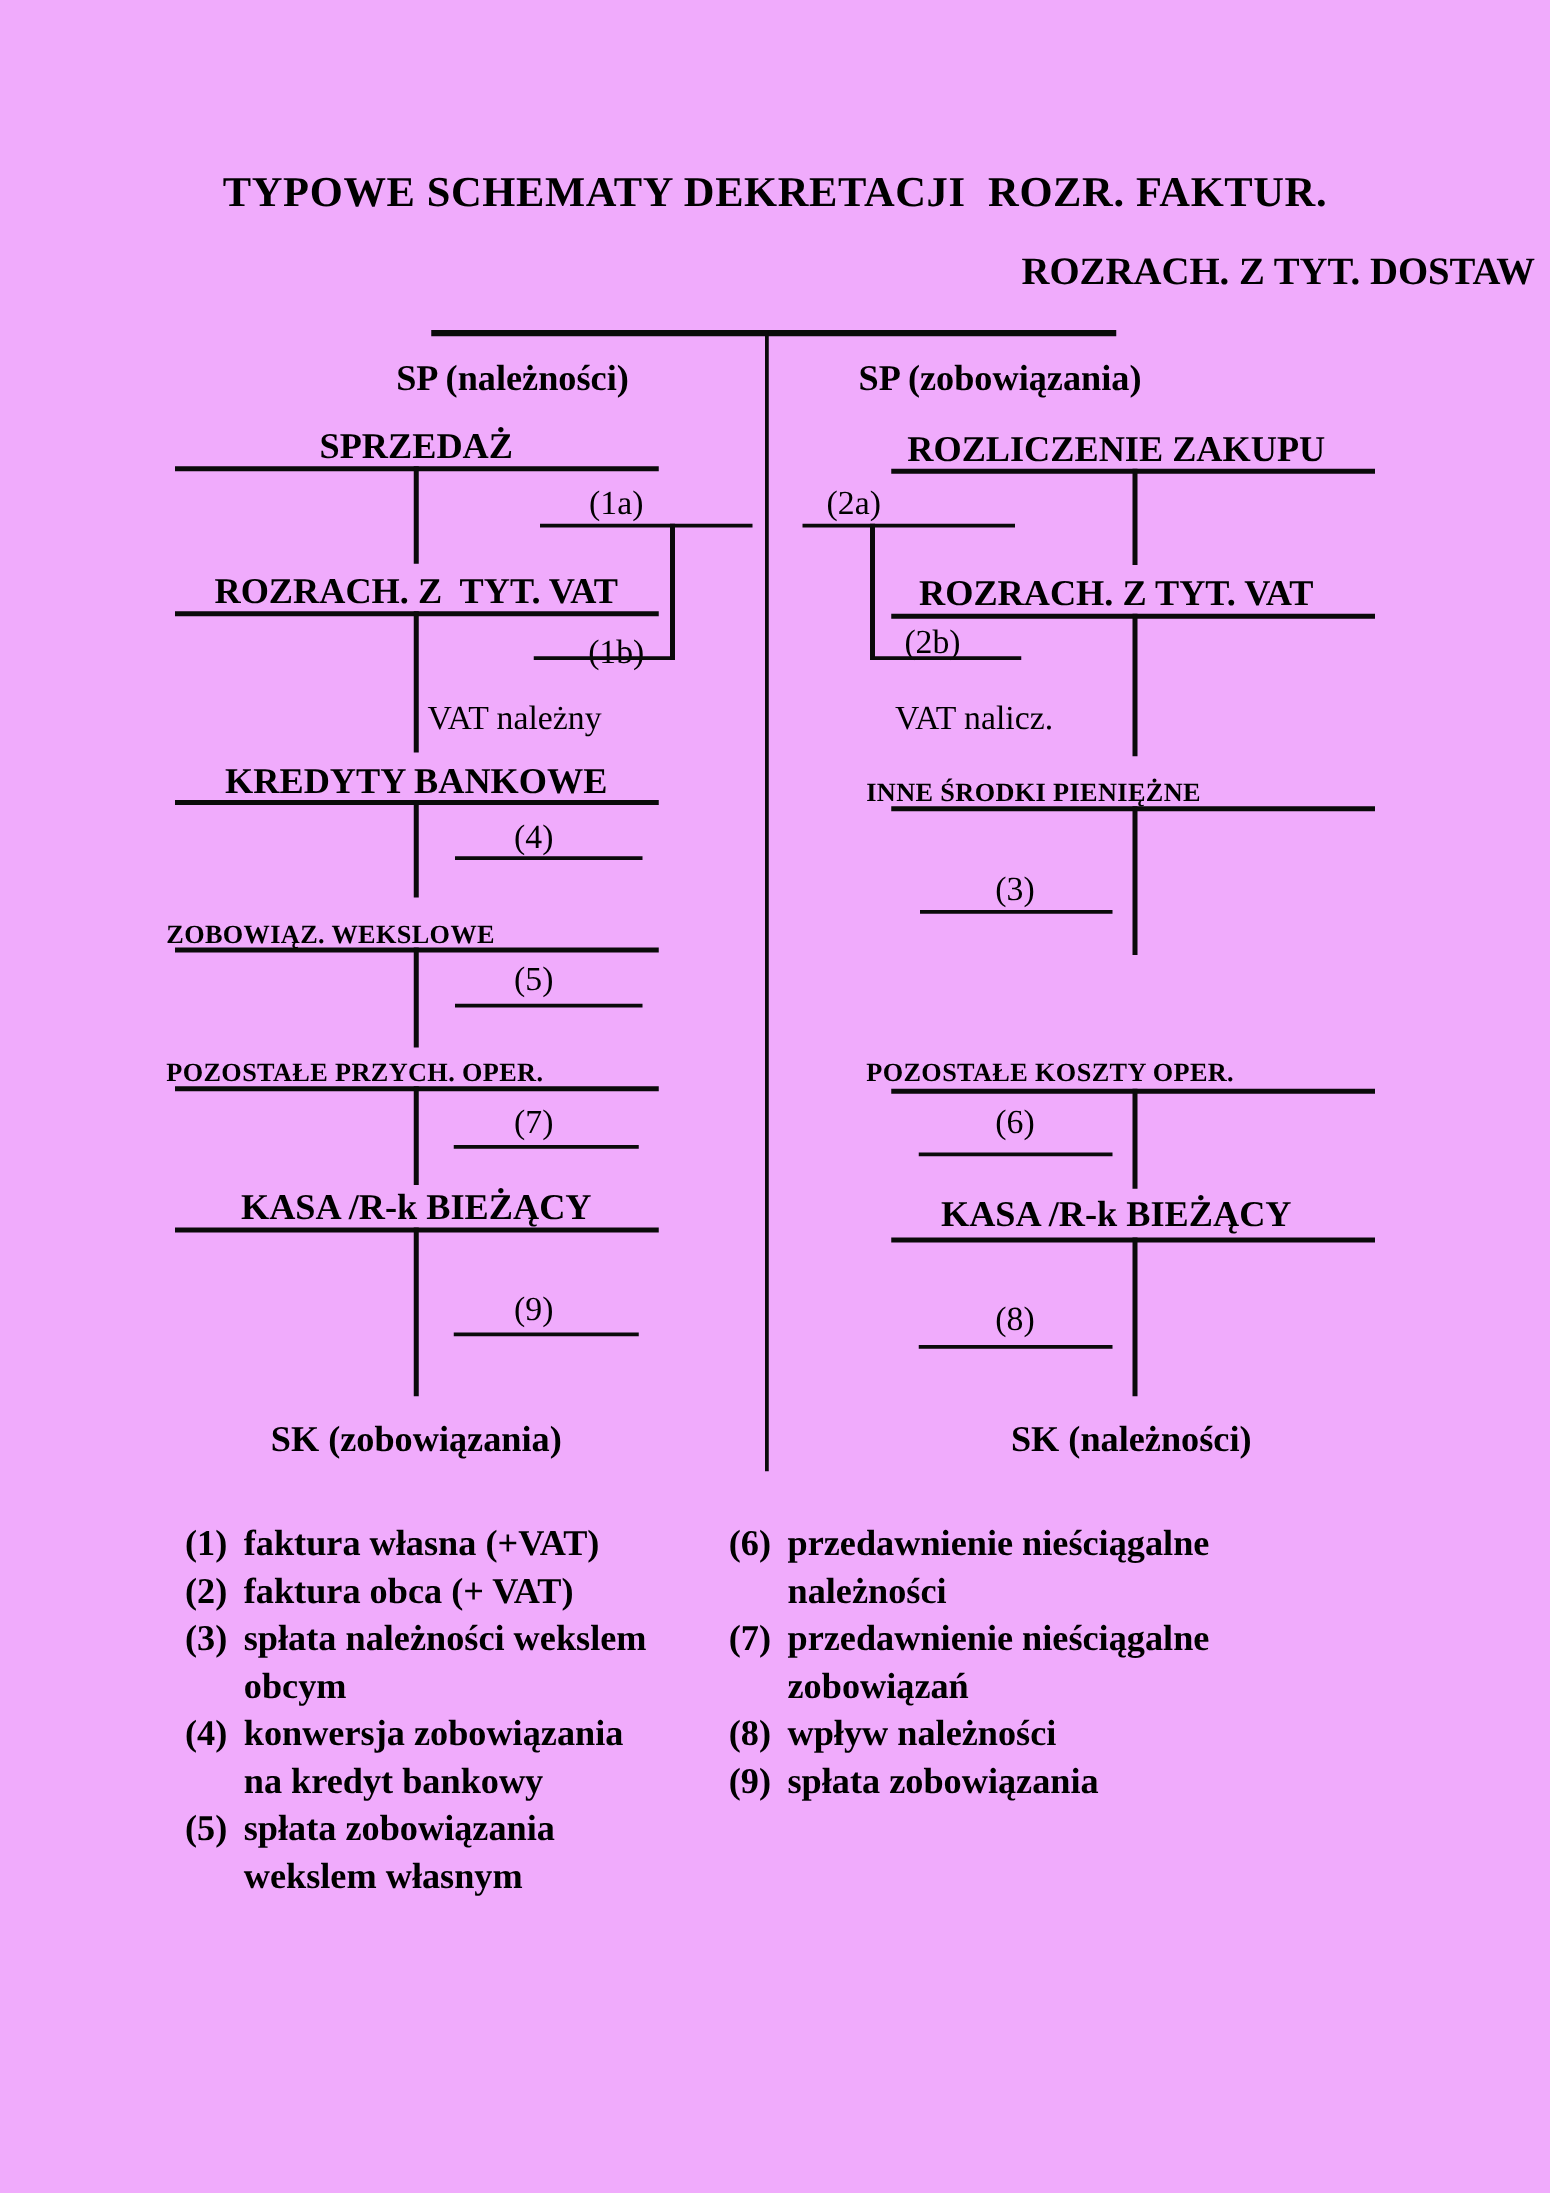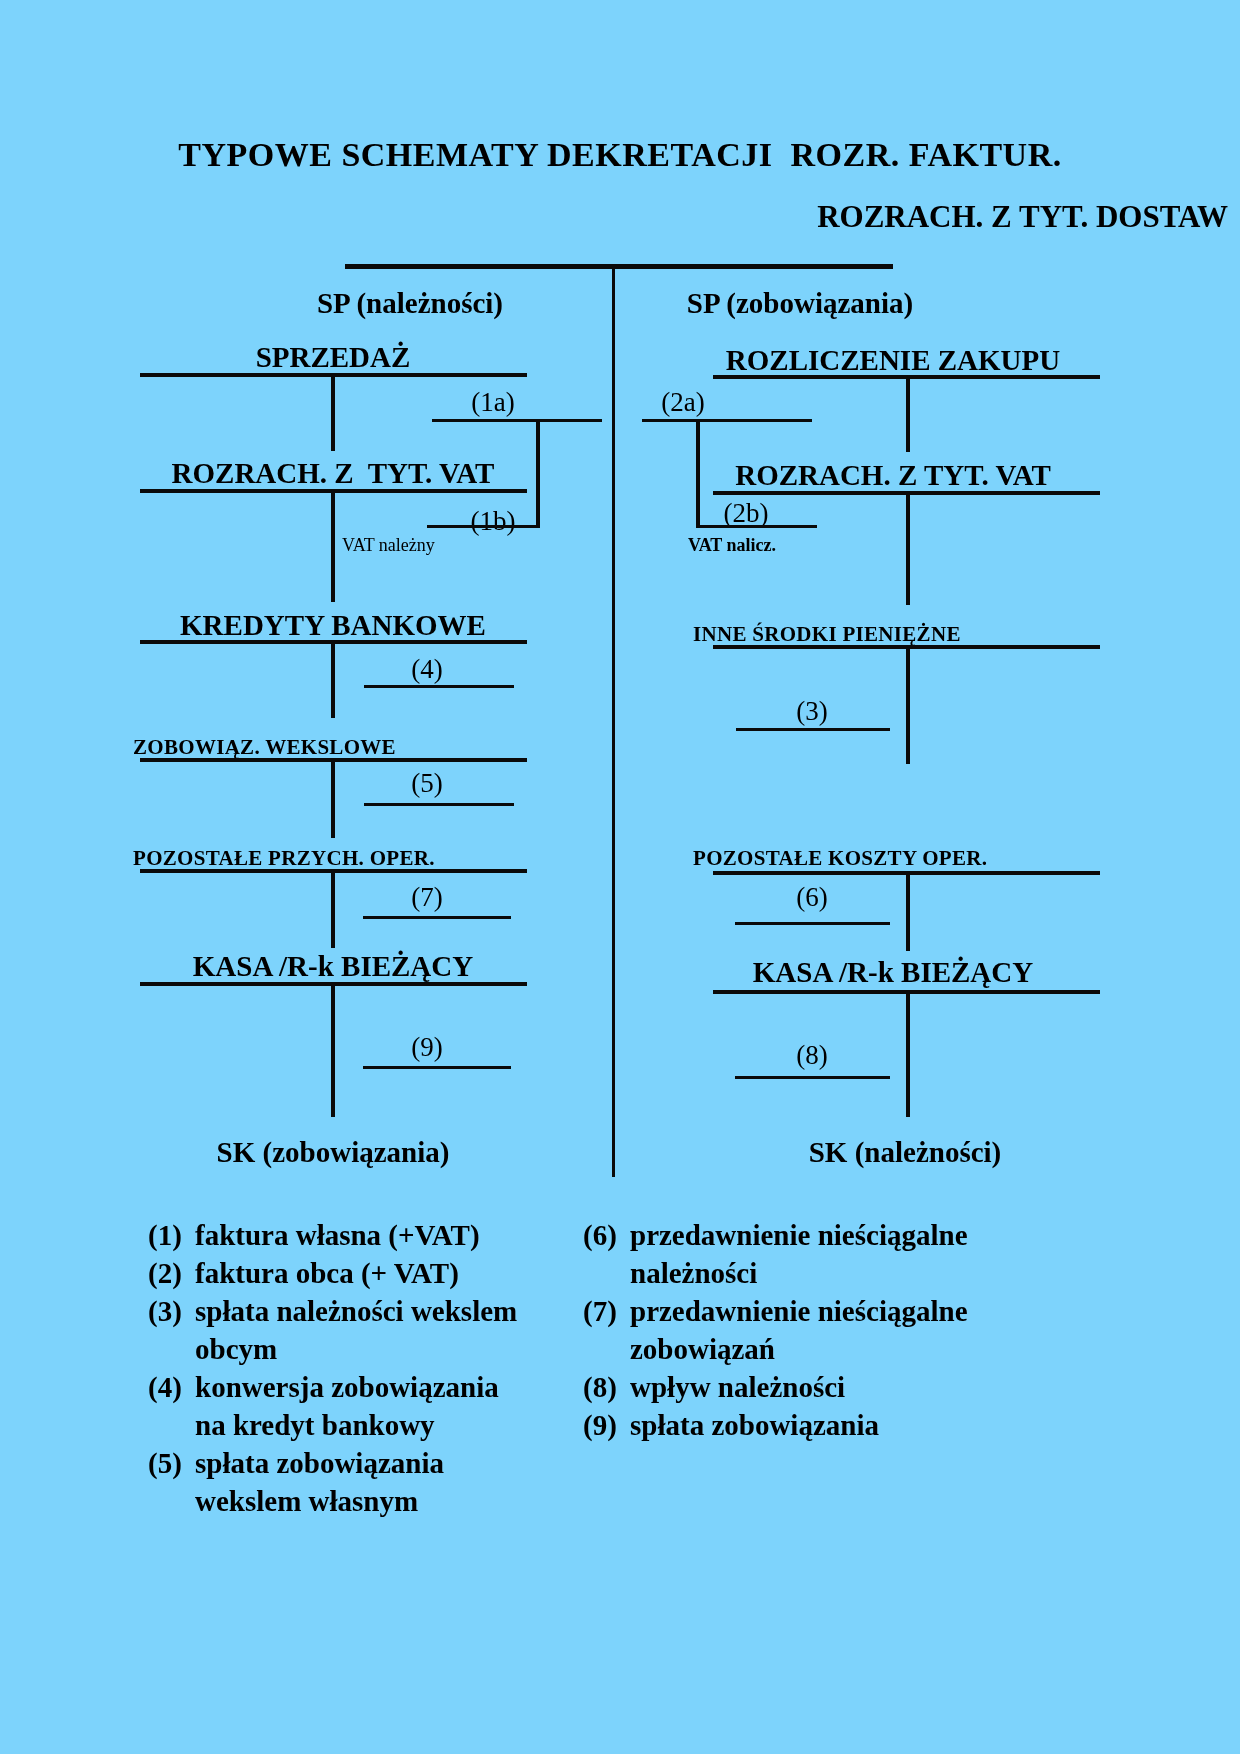--- a/index.html
+++ b/index.html
@@ -1,26 +1,26 @@
 <!DOCTYPE html>
 <html><head>
 <meta charset="utf-8">
 <style>
   html,body{margin:0;padding:0;background:#fff;}
-  #page{position:relative;width:1240px;height:1754px;background:#7dd3fc;overflow:hidden;
+  #page{position:relative;width:1240px;height:1754px;background:#f0abfc;overflow:hidden;
         font-family:"Liberation Serif","DejaVu Serif",serif;color:#000;}
   .hline,.vline{position:absolute;background:#0a0a0a;}
   .title{position:absolute;left:0;width:1240px;text-align:center;font-weight:bold;
          font-size:34px;white-space:pre;letter-spacing:.5px;}
   .subtitle{position:absolute;left:0;width:1228px;text-align:right;font-weight:bold;font-size:31px;white-space:pre;}
   .balance{position:absolute;text-align:center;font-weight:bold;font-size:29px;white-space:pre;}
   .acct{position:absolute;text-align:center;font-weight:bold;font-size:29px;white-space:pre;}
   .acct-sm{position:absolute;text-align:left;font-weight:bold;font-size:21px;white-space:pre;letter-spacing:.3px;}
   .entry{position:absolute;text-align:center;font-size:27px;white-space:pre;}
-  .note{position:absolute;font-size:18px;white-space:pre;}
+  .note{position:absolute;font-size:27px;white-space:pre;margin-top:24px;}
   .legend{position:absolute;font-weight:bold;font-size:29px;line-height:38px;}
   .legend-item{display:flex;}
   .legend-num{flex:0 0 47px;}
   .legend-txt{white-space:pre-line;}
 </style>
 </head>
 <body>
 
 <div id="page">
 
@@ -77,21 +77,21 @@
   <div class="vline" style="left:906px;top:375px;width:4px;height:77px;"></div>
   <div class="entry" style="left:623px;top:387px;width:120px;">(2a)</div>
   <div class="hline" style="left:642px;top:419px;width:170px;height:3px;"></div>
   <div class="vline" style="left:696px;top:419px;width:4px;height:109px;"></div>
 
   <div class="acct" style="left:693px;top:459px;width:400px;">ROZRACH. Z TYT. VAT</div>
   <div class="hline" style="left:713px;top:491px;width:387px;height:4px;"></div>
   <div class="vline" style="left:906px;top:491px;width:4px;height:114px;"></div>
   <div class="entry" style="left:686px;top:498px;width:120px;">(2b)</div>
   <div class="hline" style="left:698px;top:525px;width:119px;height:3px;"></div>
-  <div class="note" style="left:688px;top:535px;font-weight:bold;">VAT nalicz.</div>
+  <div class="note" style="left:716px;top:535px;">VAT nalicz.</div>
 
   <div class="acct-sm" style="left:693px;top:622px;width:400px;">INNE ŚRODKI PIENIĘŻNE</div>
   <div class="hline" style="left:713px;top:645px;width:387px;height:4px;"></div>
   <div class="vline" style="left:906px;top:645px;width:4px;height:119px;"></div>
   <div class="entry" style="left:752px;top:696px;width:120px;">(3)</div>
   <div class="hline" style="left:736px;top:728px;width:154px;height:3px;"></div>
 
   <div class="acct-sm" style="left:693px;top:846px;width:400px;">POZOSTAŁE KOSZTY OPER.</div>
   <div class="hline" style="left:713px;top:871px;width:387px;height:4px;"></div>
   <div class="vline" style="left:906px;top:871px;width:4px;height:80px;"></div>

